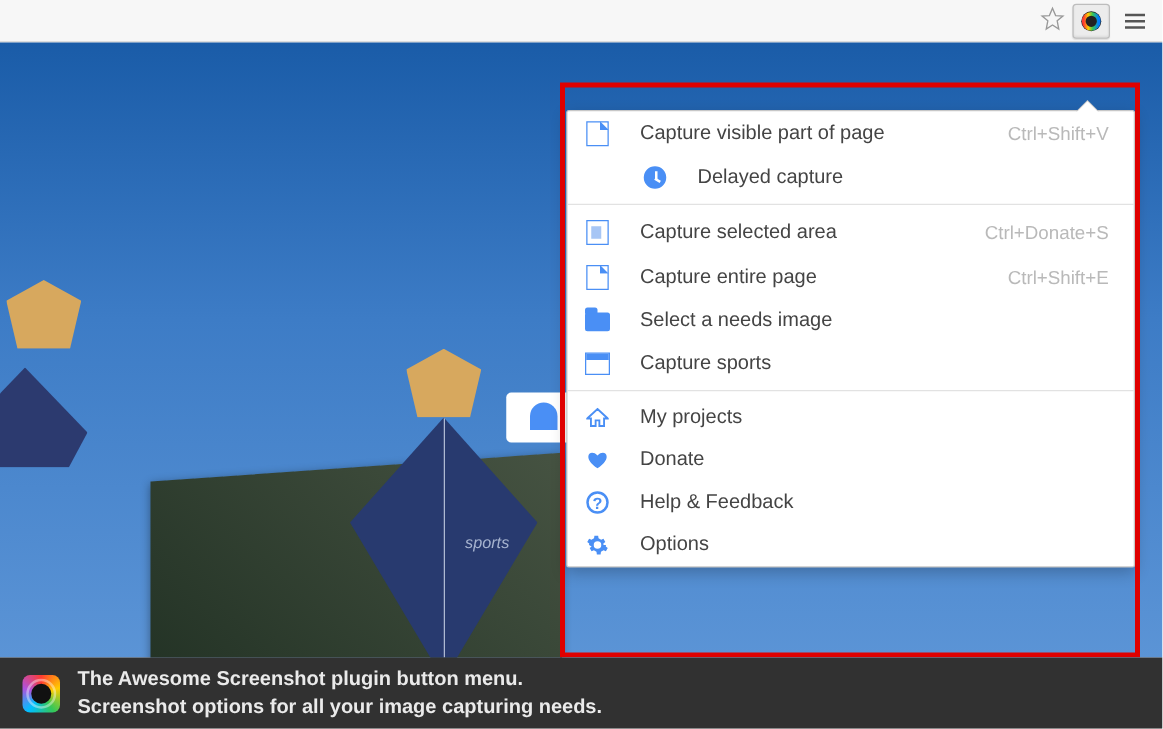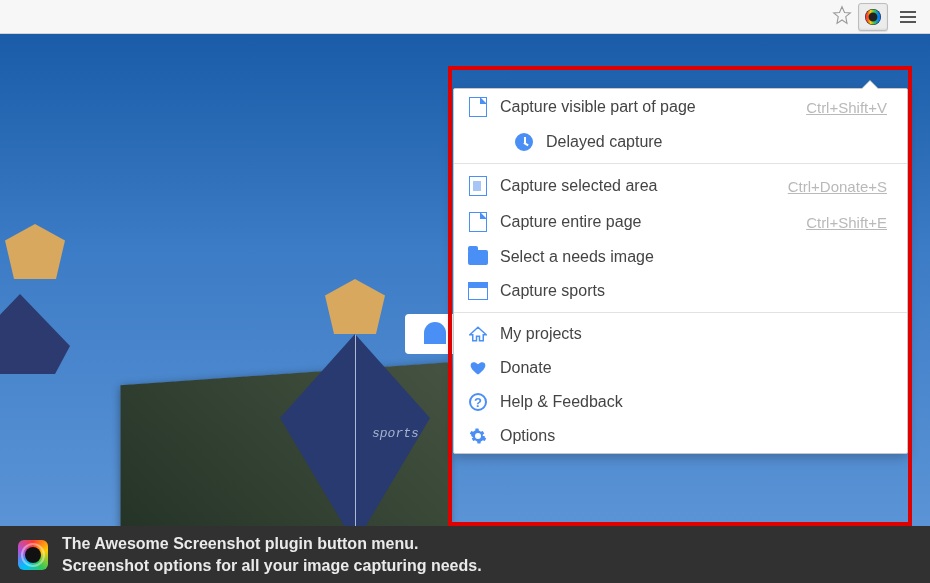--- a/index.html
+++ b/index.html
@@ -34,21 +34,21 @@
     background: linear-gradient(#1a5ca8, #3d7cc6 45%, #5b94d6);
     overflow:hidden;
   }
   .avatar-tag { position:absolute; width:60px; height:80px; }
   .pentagon {
     width:60px; height:55px; background:#d7a85e;
     clip-path: polygon(50% 0,100% 30%, 85% 100%, 15% 100%, 0 30%);
   }
   .shirt { width:100px; height:80px; background:#2c3a6f; border-radius:0 0 8px 8px;
     clip-path: polygon(50% 0, 100% 65%, 85% 100%, 15% 100%, 0 65%);}
-  .kite { position:absolute; width:150px; height:210px;font-family:Liberation Mono, monospace;}
+  .kite { position:absolute; width:150px; height:210px;}
   .kite-inner{
     width:150px;height:210px;background:#283a6f;
     clip-path: polygon(50% 0, 100% 40%, 50% 100%, 0 40%);
     position:relative;
   }
   .kite-line{position:absolute;left:50%;top:0;width:1px;height:210px;background:#aeb9d2;}
   .kite-text{position:absolute;left:92px;top:92px;color:#a6b3cf;font-style:italic;font-size:13px;}
 
   .photo-card{
     position:absolute;left:120px;top:340px;width:330px;height:210px;
@@ -68,27 +68,27 @@
     content:""; position:absolute; top:-9px; right:28px;
     border-left:9px solid transparent; border-right:9px solid transparent;
     border-bottom:9px solid #c7c7c7;
   }
   .popup::after{
     content:""; position:absolute; top:-8px; right:28px;
     border-left:9px solid transparent; border-right:9px solid transparent;
     border-bottom:9px solid #fff;
   }
   .menu-item{
-    display:flex; align-items:center; gap:12px;
+    display:flex; align-items:center; gap:24px;
     padding:8px 20px 8px 14px;
     cursor:default;
   }
   .menu-item .icon{ width:20px; display:flex; align-items:center; justify-content:center;}
   .menu-item .label{ flex:1; color:#444;}
-  .menu-item .shortcut{ color:#b9b9b9; font-size:15px;text-decoration:underline;}
+  .menu-item .shortcut{ color:#b9b9b9; font-size:15px;}
   .indent{ padding-left:60px; }
   .divider{ height:1px; background:#e2e2e2; margin:4px 0;}
 
   
   .i-page-corner{ width:18px;height:20px;background:#fff;border:1px solid #4a8ff5;position:relative;}
   .i-page-corner::after{content:"";position:absolute;top:-1px;right:-1px;width:7px;height:7px;background:#4a8ff5;clip-path:polygon(0 0,100% 100%,0 100%);}
   .i-timer{width:18px;height:18px;border:2px solid #4a8ff5;border-radius:50%;background:#4a8ff5;position:relative;}
   .i-timer::after{content:"";position:absolute;left:7px;top:2px;width:1.5px;height:7px;background:#fff;}
   .i-timer::before{content:"";position:absolute;left:7px;top:7px;width:5px;height:1.5px;background:#fff;transform-origin:left;transform:rotate(30deg);}
   .i-page-small{width:18px;height:20px;border:1px solid #4a8ff5;background:#fff;position:relative;}

